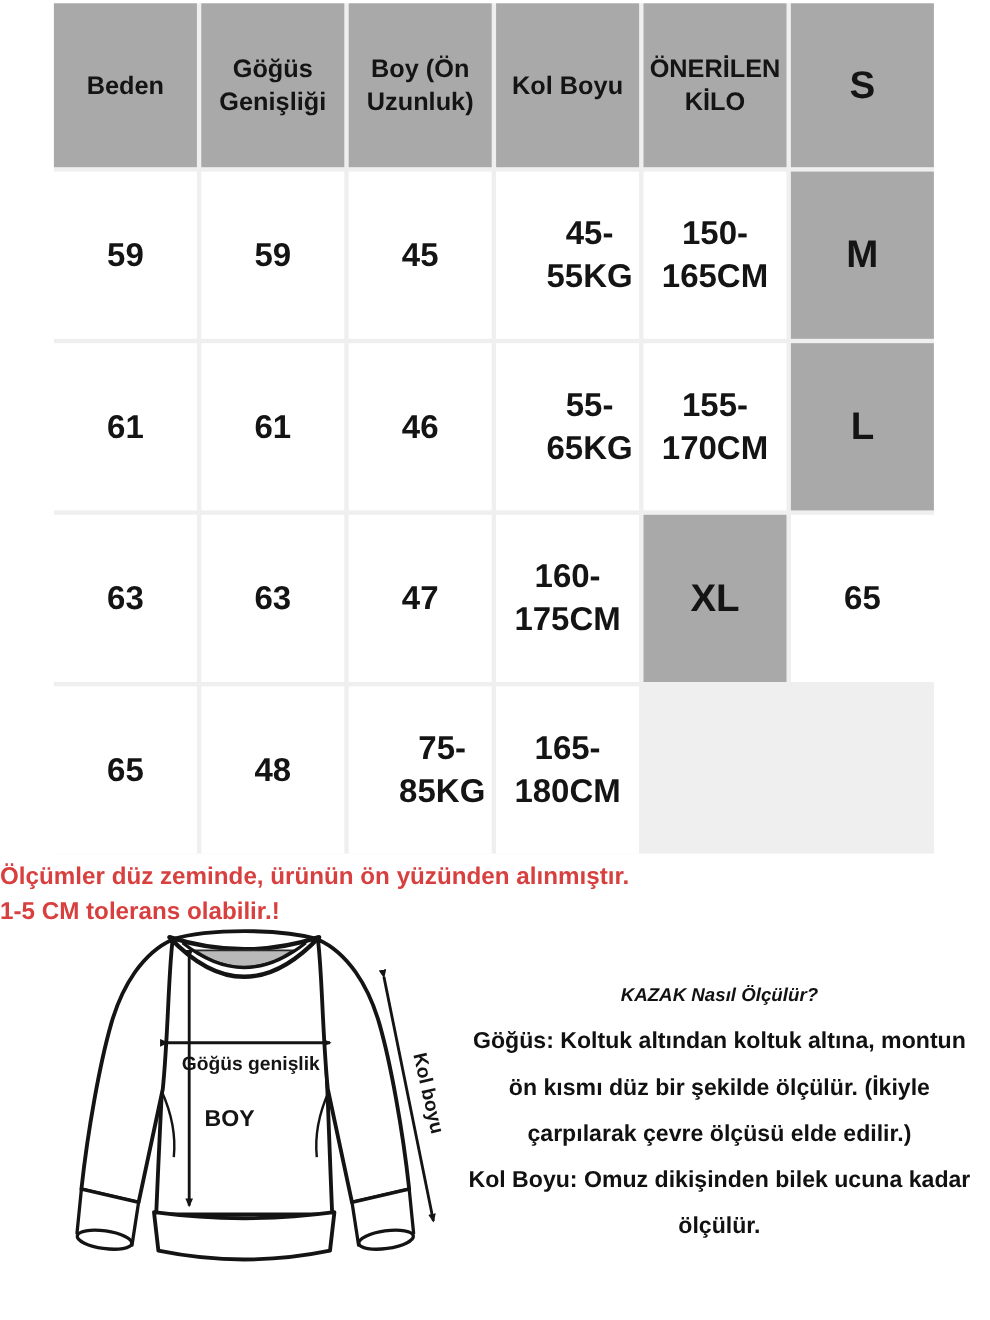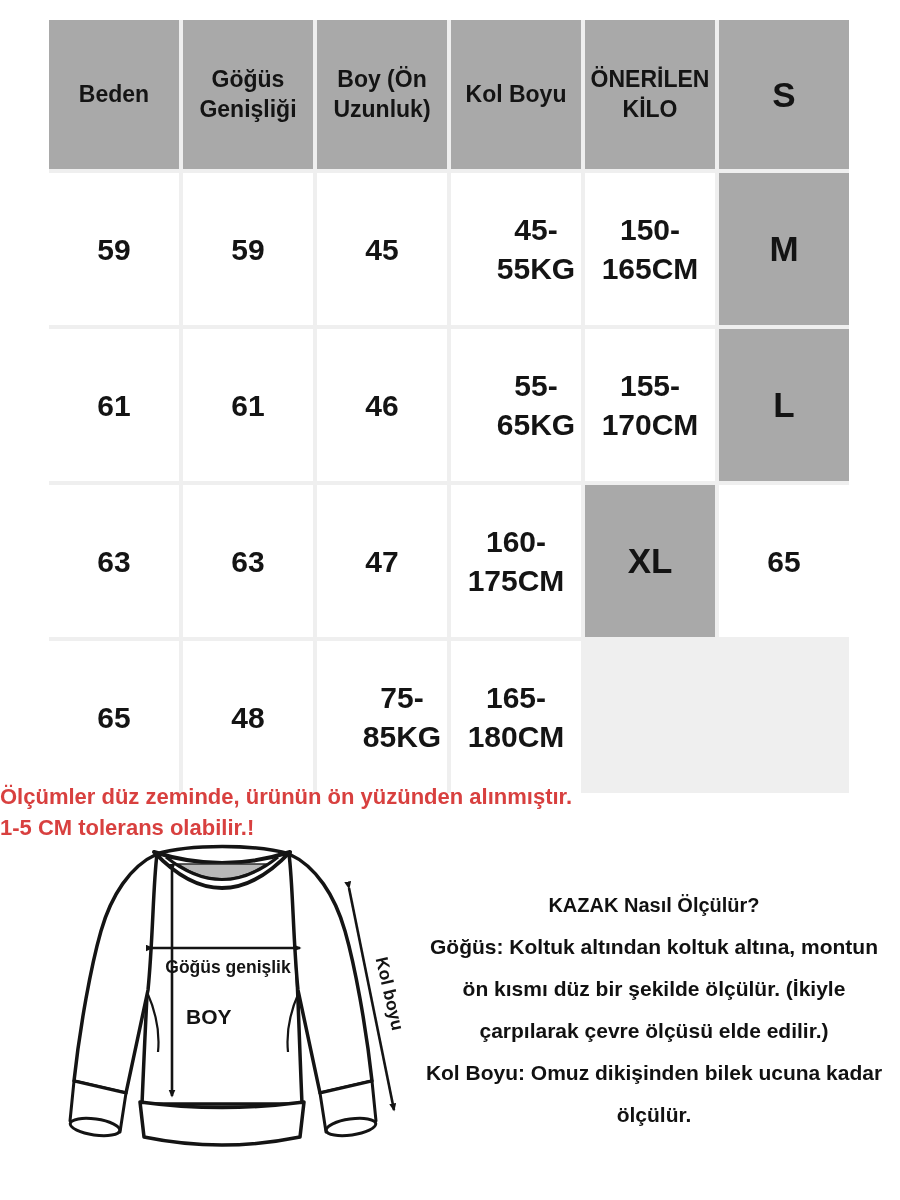--- a/index.html
+++ b/index.html
@@ -3,21 +3,21 @@
 <meta charset="utf-8">
 <style>
   html,body{margin:0;padding:0;}
   body{
     width:900px;height:1200px;position:relative;background:#ffffff;
     font-family:"Liberation Sans","DejaVu Sans",sans-serif;color:#141414;
     overflow:hidden;
   }
   
   .size-table{
-    position:absolute;left:49px;top:20px;width:800px;
+    position:absolute;left:49px;top:3px;width:800px;
     display:grid;
     grid-template-columns:repeat(6,1fr);
     grid-template-rows:149px repeat(4,152px);
     gap:4px;background:#efefef;
   }
   .cell{display:flex;align-items:center;justify-content:center;text-align:center;}
   .hcell{background:#a9a9a9;font-weight:bold;font-size:23px;line-height:1.28;padding:0 3px;}
   .szcell{background:#a9a9a9;font-weight:bold;font-size:35px;}
   .vcell{background:#ffffff;font-weight:bold;font-size:30px;line-height:1.3;}
   .vcell .wrap-kg{display:inline-block;max-width:92px;margin-left:40px;}
@@ -26,21 +26,21 @@
   .notice{
     position:absolute;left:0;top:781px;width:900px;text-align:left;
     color:#d8403f;font-weight:bold;font-size:22px;line-height:31px;
   }
   
   .diagram{position:absolute;left:50px;top:840px;width:395px;height:335px;}
   .instructions{
     position:absolute;left:420px;top:884px;width:468px;
     text-align:center;font-weight:bold;font-size:21px;line-height:42px;color:#111;
   }
-  .instructions .title{font-size:20px;}
+  .instructions .title{font-size:17px;font-style:italic;}
 </style>
 </head>
 <body>
 
 <div class="size-table">
   <div class="cell hcell">Beden</div>
   <div class="cell hcell">Göğüs Genişliği</div>
   <div class="cell hcell">Boy (Ön Uzunluk)</div>
   <div class="cell hcell">Kol Boyu</div>
   <div class="cell hcell">ÖNERİLEN KİLO</div>

